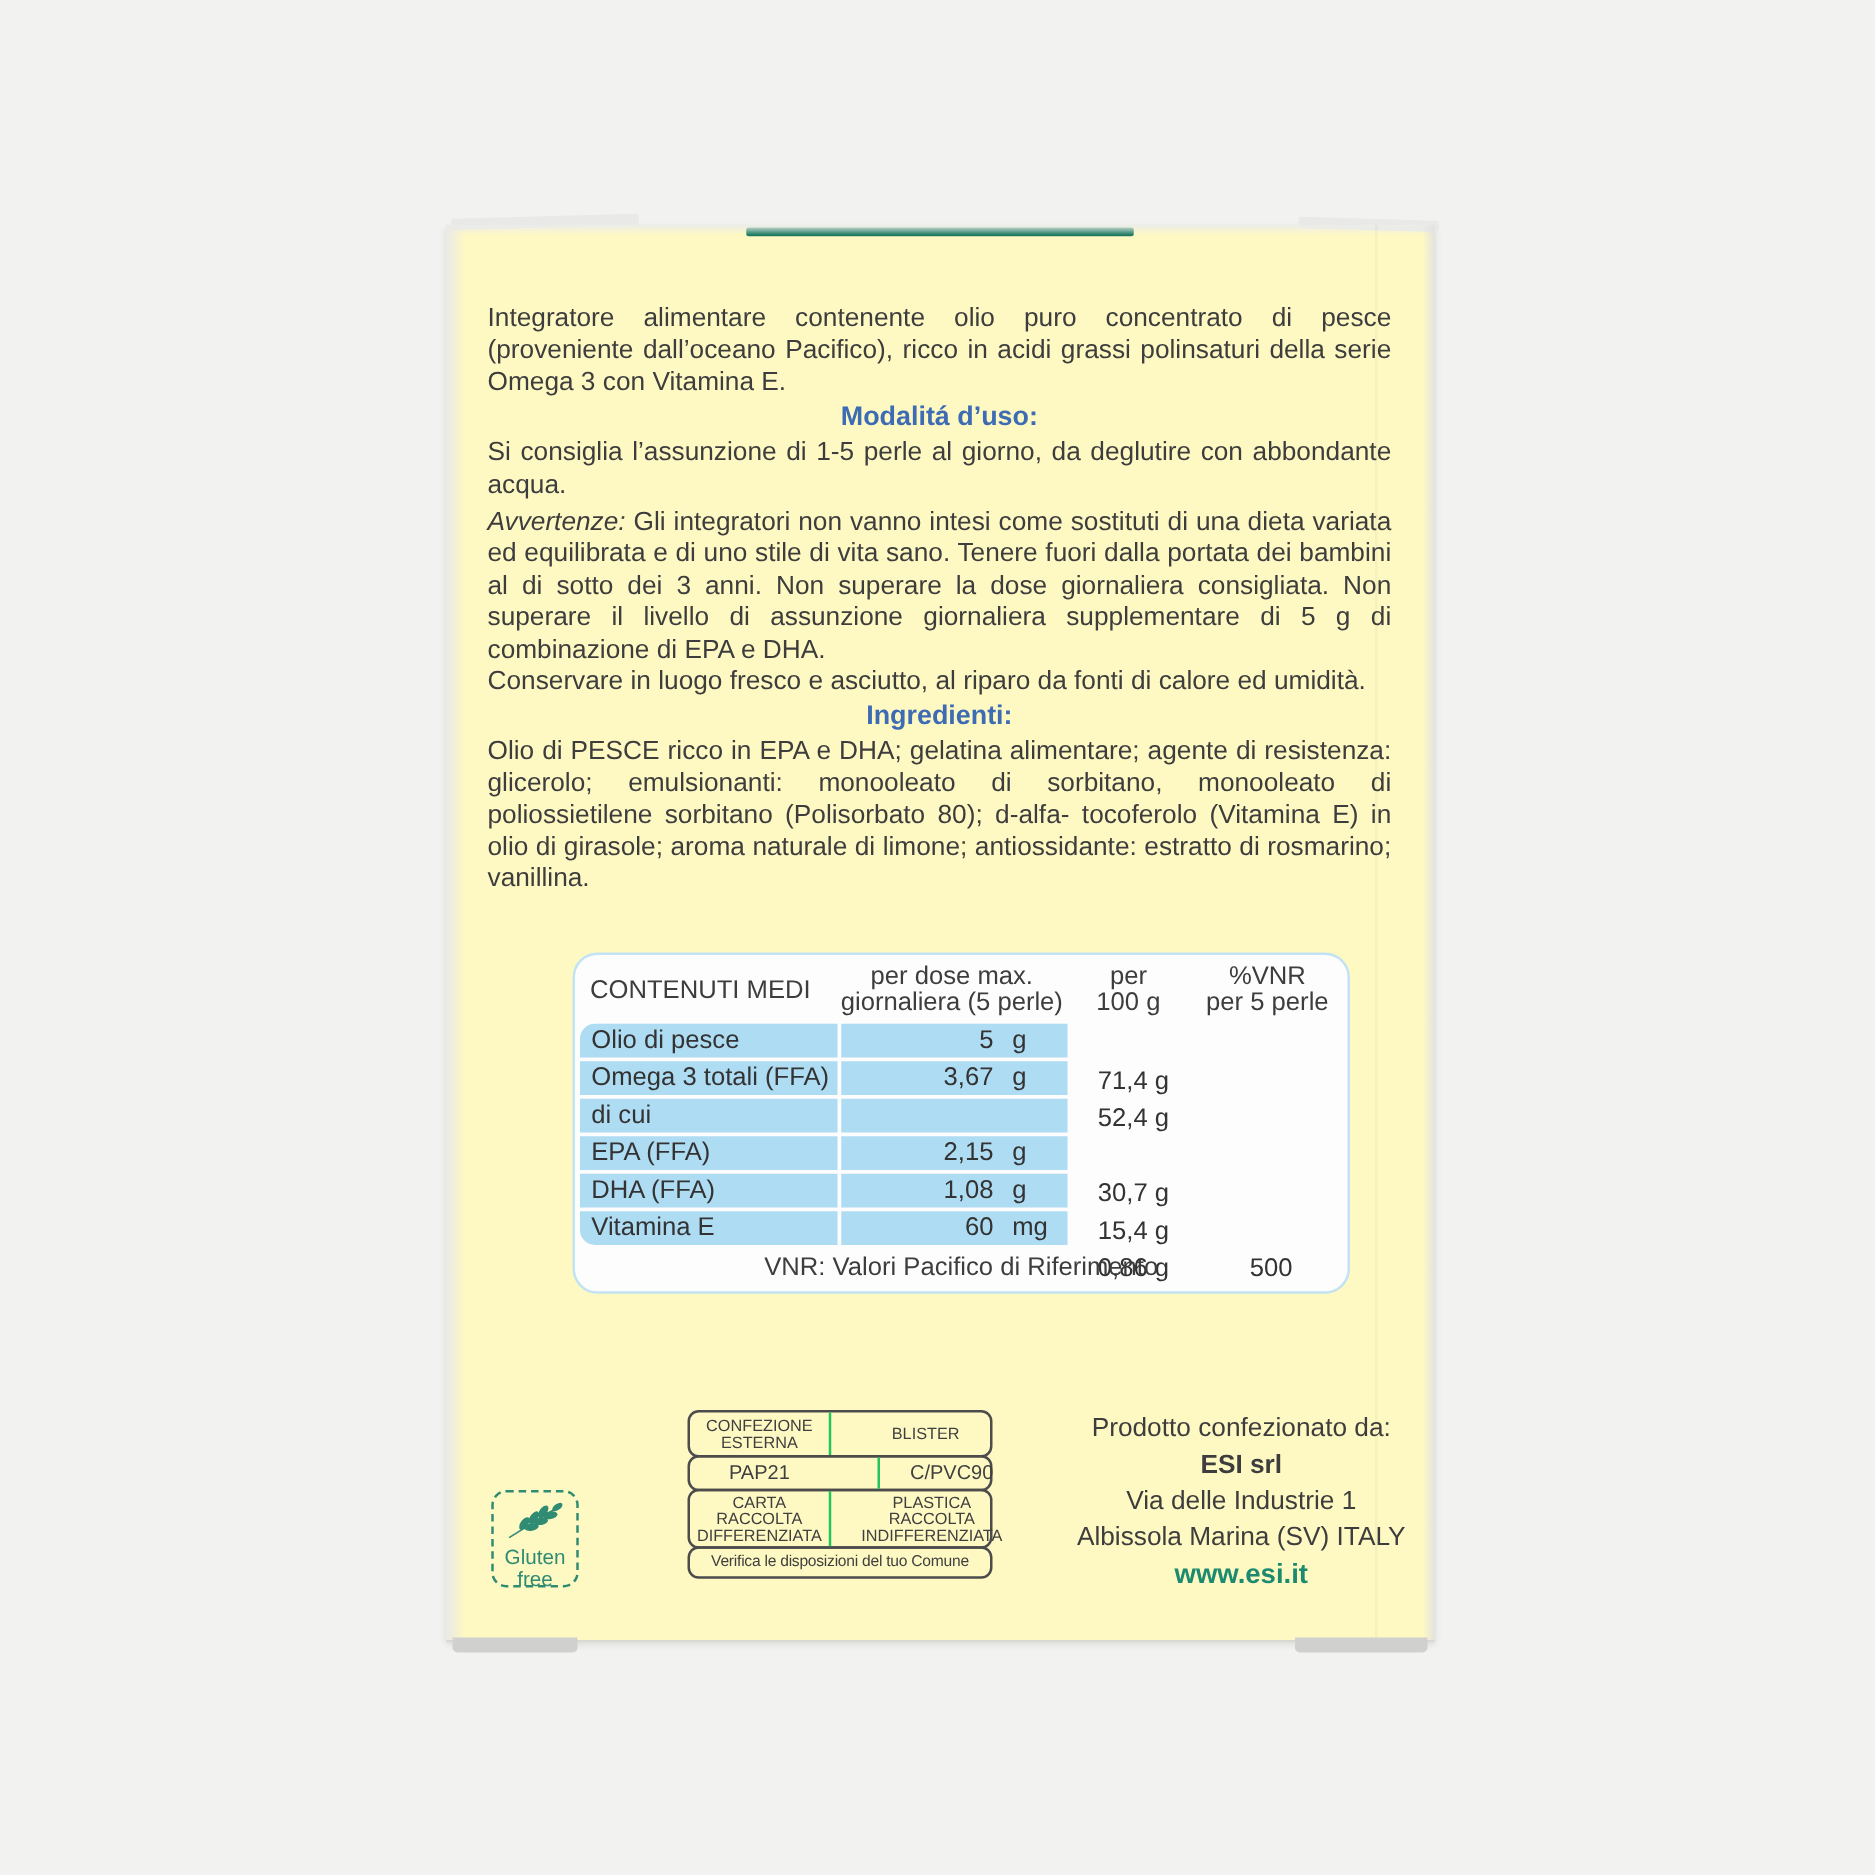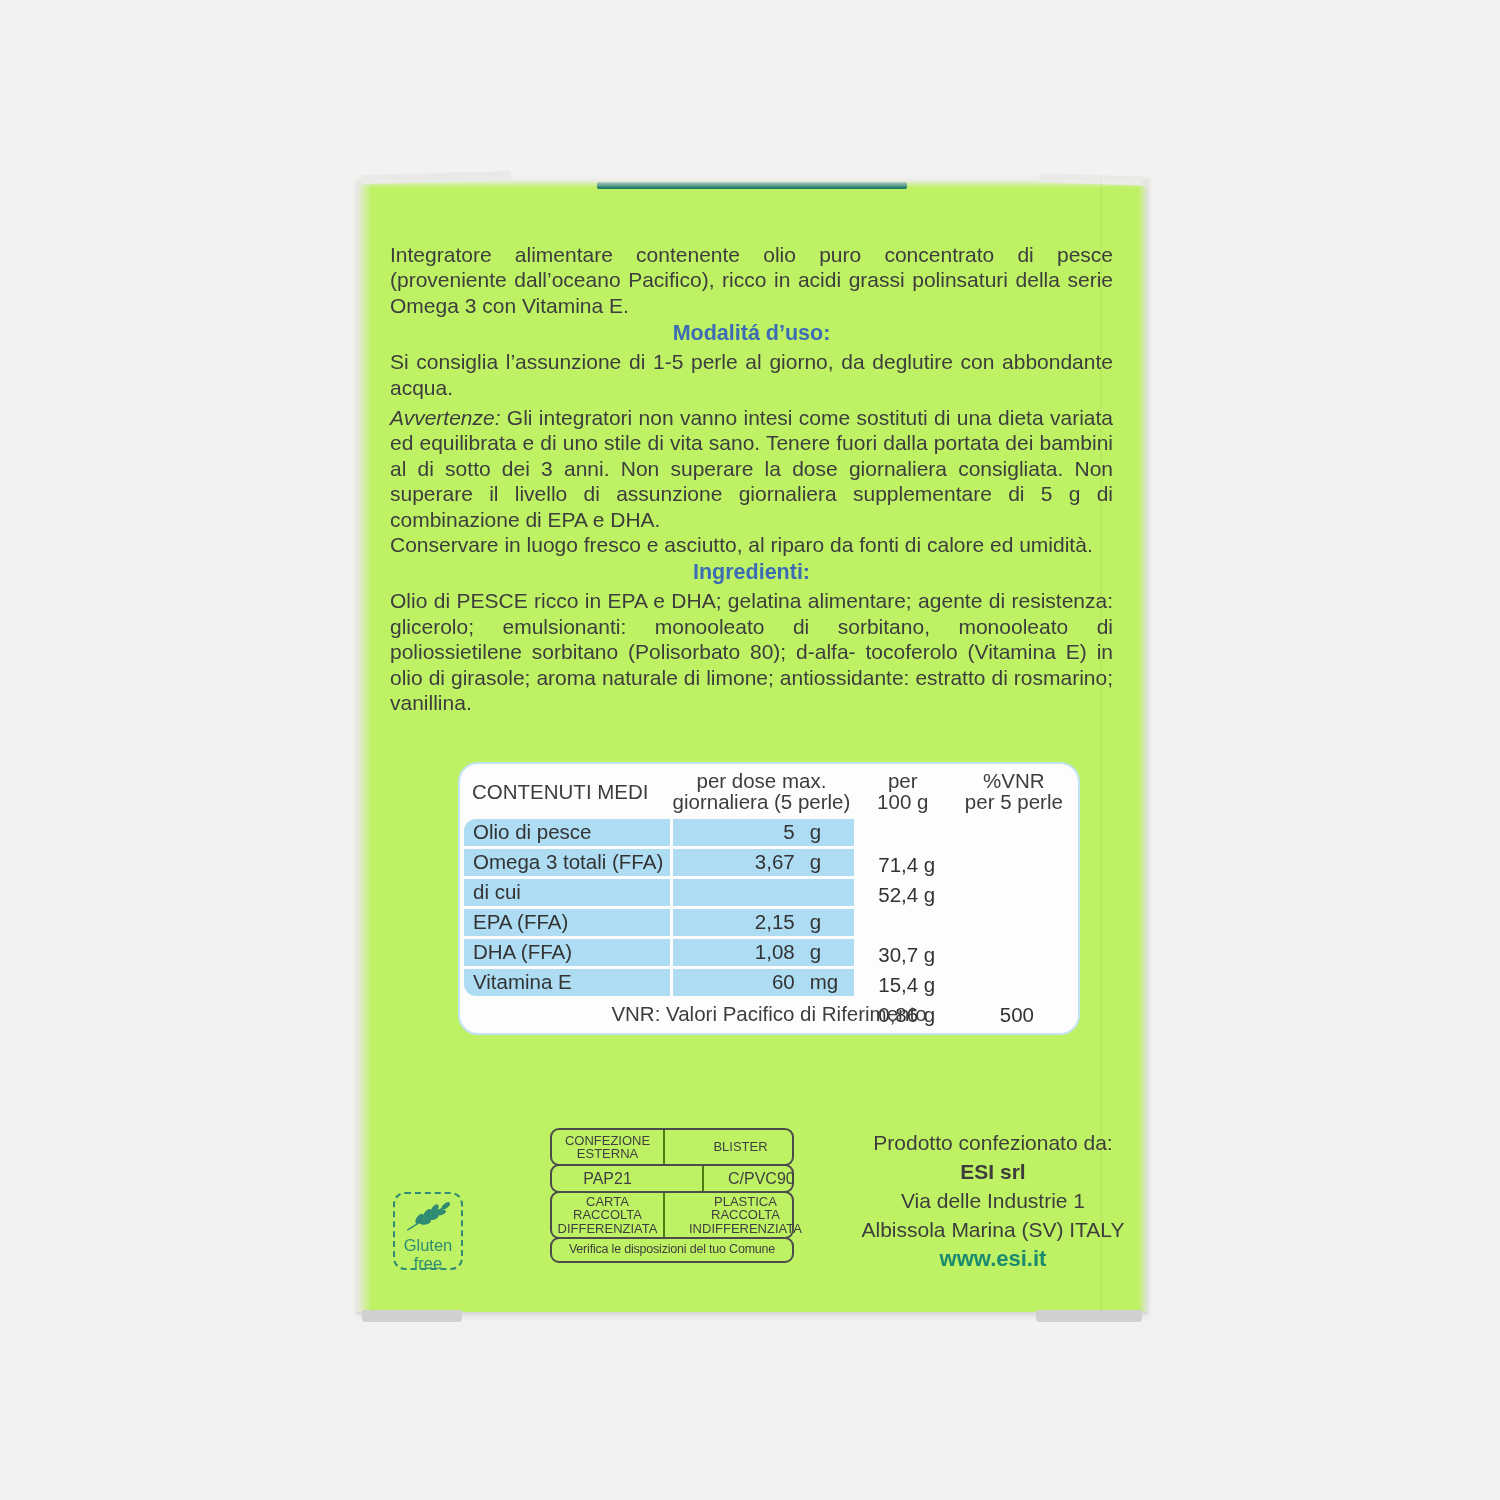--- a/index.html
+++ b/index.html
@@ -5,21 +5,21 @@
   html,body{margin:0;padding:0;}
   body{
     width:1500px;height:1500px;position:relative;overflow:hidden;
     background:#f2f2f0;
     font-family:"Liberation Sans", sans-serif;
     color:#3c3c3c;
   }
   
   .box{
     position:absolute;left:357px;top:180px;width:791px;height:1132px;
-    background:#bef264;
+    background:#fef9c3;
     box-shadow:0 2px 6px rgba(0,0,0,.10);
     border-bottom:2px solid #d8d8d6;
   }
   .flap{position:absolute;background:#e9e9e7;height:9px;border-radius:2px;}
   .flap-left{left:4px;top:-7px;width:150px;transform:rotate(-1.6deg);}
   .flap-right{right:-3px;top:-5px;width:112px;transform:rotate(1.8deg);}
   .green-strip{position:absolute;left:240px;top:2px;width:310px;height:7px;background:#1c7b60;border-radius:2px;}
   .edge-left{position:absolute;left:0;top:0;bottom:0;width:15px;background:linear-gradient(90deg,#e9e9e7,rgba(255,255,255,0));}
   .edge-right{position:absolute;right:0;top:0;bottom:0;width:10px;background:linear-gradient(270deg,#e2e2e0,rgba(255,255,255,0));}
   .edge-top{position:absolute;left:0;right:0;top:0;height:8px;background:linear-gradient(180deg,#ecece9,rgba(255,255,255,0));}
@@ -65,21 +65,21 @@
   .gluten{
     position:absolute;left:36px;top:1012px;width:70px;height:78px;box-sizing:border-box;
     border:2px dashed #2f8c73;border-radius:12px;text-align:center;padding-top:6px;
   }
   .gluten .lbl{font-size:16.5px;line-height:17.5px;color:#2f8c73;margin-top:1px;}
 
   .recycle{position:absolute;left:193px;top:948px;width:244px;box-sizing:border-box;color:#3f3f3f;}
   .rrow{border:2px solid #4c4c4c;border-radius:9px;display:grid;grid-template-columns:111px 1fr;box-sizing:border-box;}
   .rrow + .rrow{margin-top:-2px;}
   .rcell{display:flex;align-items:center;justify-content:center;text-align:center;font-size:13px;line-height:13.5px;}
-  .rcell.rt{border-left:2px solid #4d7c0f;padding-left:24px;}
+  .rcell.rt{border-left:2px solid #22c55e;padding-left:24px;}
   .rr1{height:38px;}
   .rr2{height:29px;gap:39px;}
   .rr2 .rcell{font-size:16px;}
   .rr3{height:48px;}
   .rr4{height:26px;grid-template-columns:1fr;}
   .rr4 .rcell{font-size:12.5px;letter-spacing:-.2px;white-space:nowrap;}
 
   .producer{position:absolute;left:496px;top:948px;width:280px;text-align:center;font-size:21px;line-height:29px;color:#3d3d3d;}
   .producer .bold{font-weight:bold;}
   .producer .site{color:#1b8a6e;font-weight:bold;font-size:22px;}

